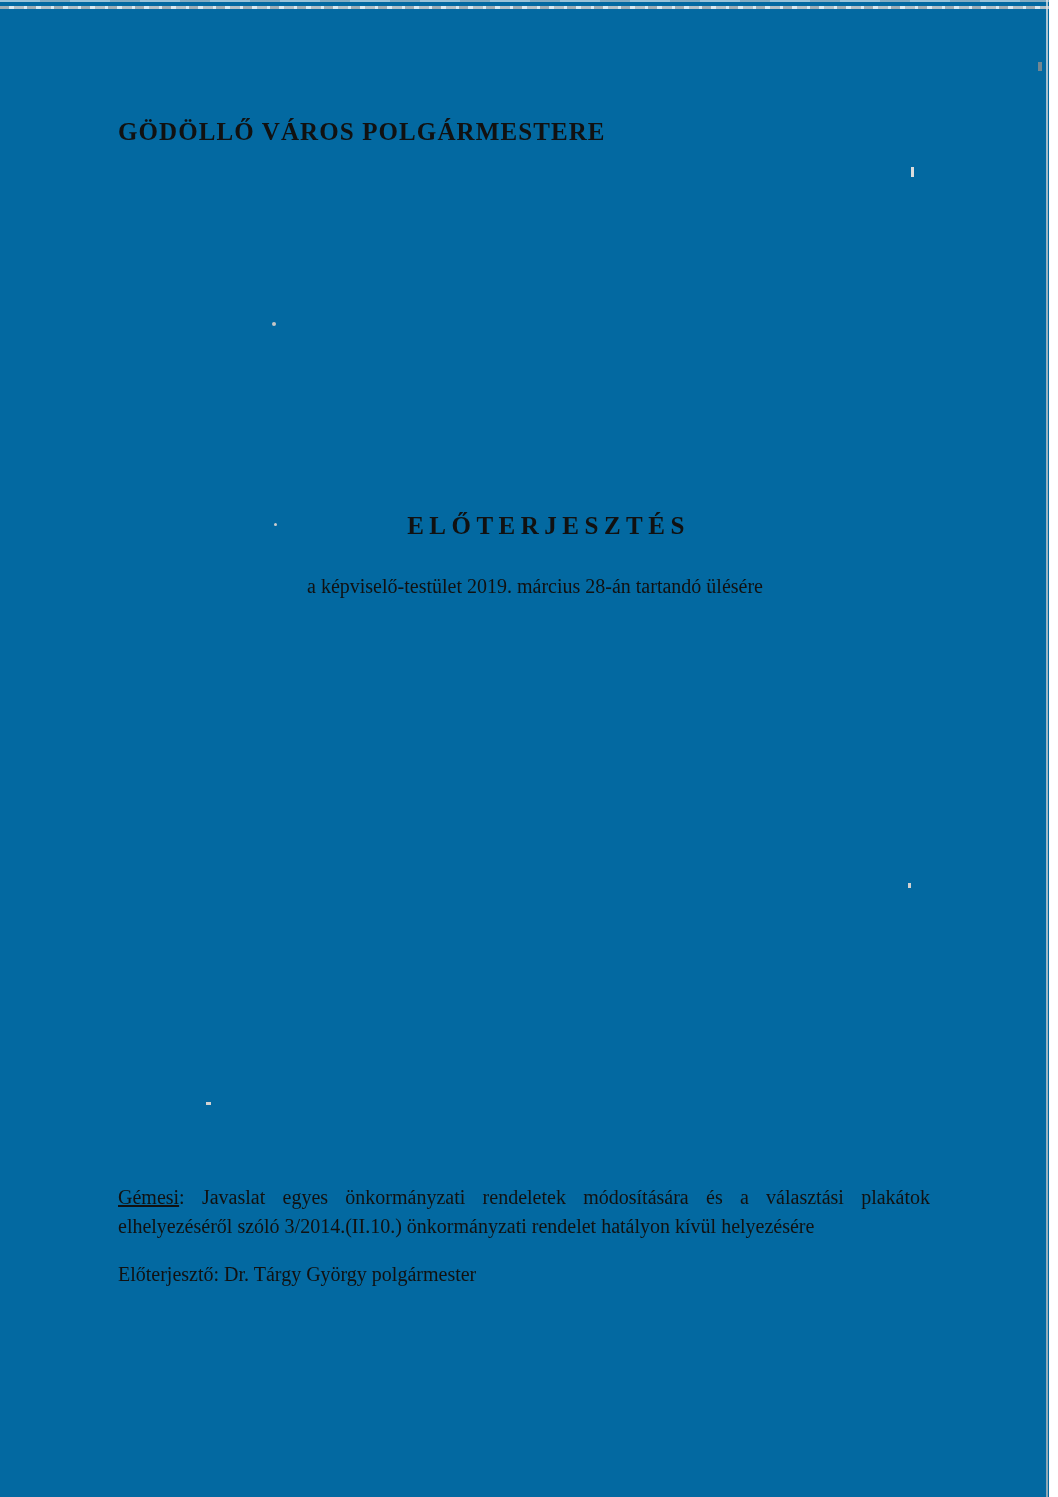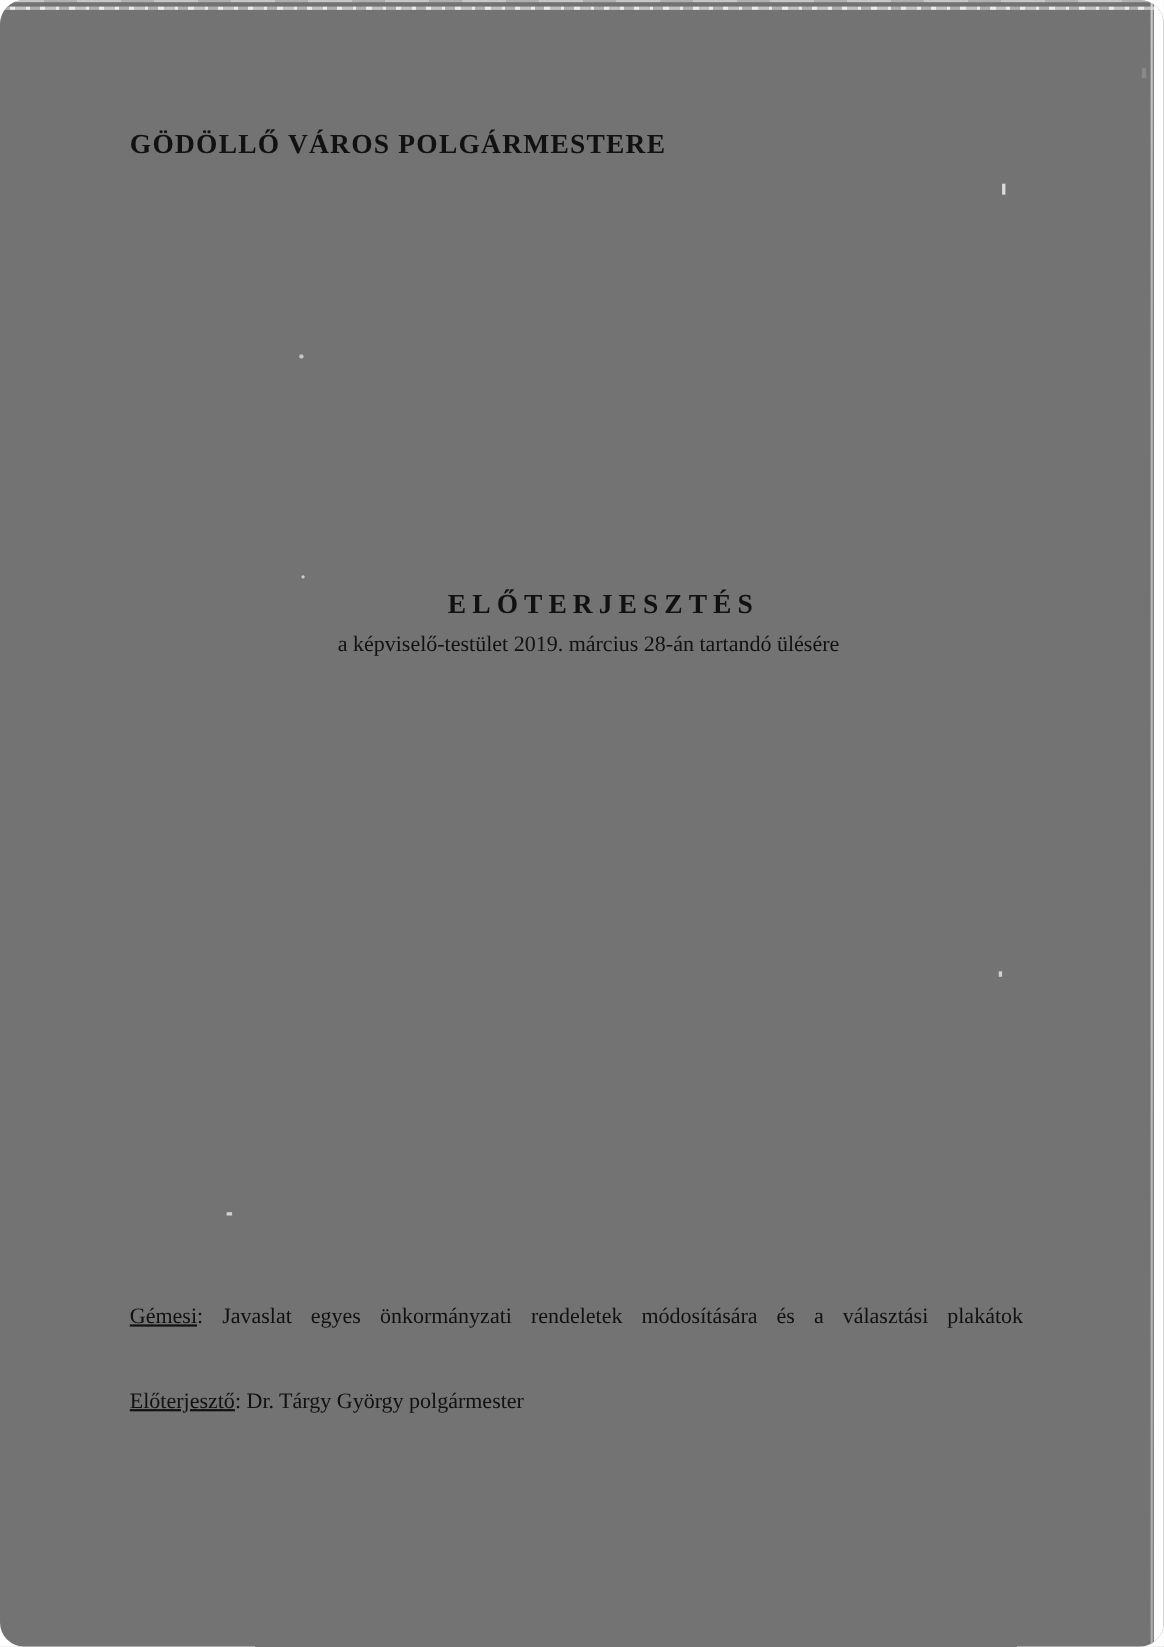--- a/index.html
+++ b/index.html
@@ -8,23 +8,22 @@
     background: #ffffff;
   }
   body {
     font-family: "Liberation Serif", serif;
     color: #111111;
   }
   .page {
     position: relative;
     width: 1058px;
     height: 1497px;
-    background: #737373;
+    background: #0369a1;
     overflow: hidden;
-    border-radius: 22px;
   }
 
   
   .scan-edge-top {
     position: absolute;
     top: 6px;
     left: 0;
     width: 1058px;
     height: 3px;
     background: repeating-linear-gradient(
@@ -124,21 +123,21 @@
     top: 118px;
     left: 118px;
     font-size: 25px;
     font-weight: bold;
     letter-spacing: 1.1px;
     white-space: nowrap;
   }
 
   .doc-title {
     position: absolute;
-    top: 536px;
+    top: 512px;
     left: 0;
     width: 1057px;
     text-align: center;
     font-size: 25px;
     font-weight: bold;
     letter-spacing: 5.5px;
     padding-left: 40px;
     box-sizing: border-box;
   }
 
@@ -175,21 +174,20 @@
   }
 
   .presenter-block {
     position: absolute;
     top: 1263px;
     left: 118px;
     font-size: 20px;
     white-space: nowrap;
   }
   .presenter-block .lbl {
-    text-decoration: underline;
     text-align: center;
   }
 </style>
 </head>
 <body>
 
 <div class="page">
 
   <div class="scan-edge-top2"></div>
   <div class="scan-edge-top"></div>
@@ -203,17 +201,18 @@
   <div class="scan-speck-f"></div>
 
   <div class="letterhead">GÖDÖLLŐ VÁROS POLGÁRMESTERE</div>
 
   <div class="doc-title">ELŐTERJESZTÉS</div>
 
   <div class="doc-subtitle">a képviselő-testület 2019. március 28-án tartandó ülésére</div>
 
   <div class="subject-block">
     <span class="subject-line-1"><span class="lbl">Gémesi</span><span>:</span>&nbsp;<span>Javaslat egyes önkormányzati rendeletek módosítására és a választási plakátok</span></span>
+    <span class="subject-line-2">elhelyezéséről szóló 3/2014.(II.10.) önkormányzati rendelet hatályon kívül helyezésére</span>
   </div>
 
   <div class="presenter-block"><span class="lbl">Előterjesztő</span><span>:</span>&nbsp;<span>Dr. Tárgy György polgármester</span></div>
 
 </div>
 
 </body></html>

